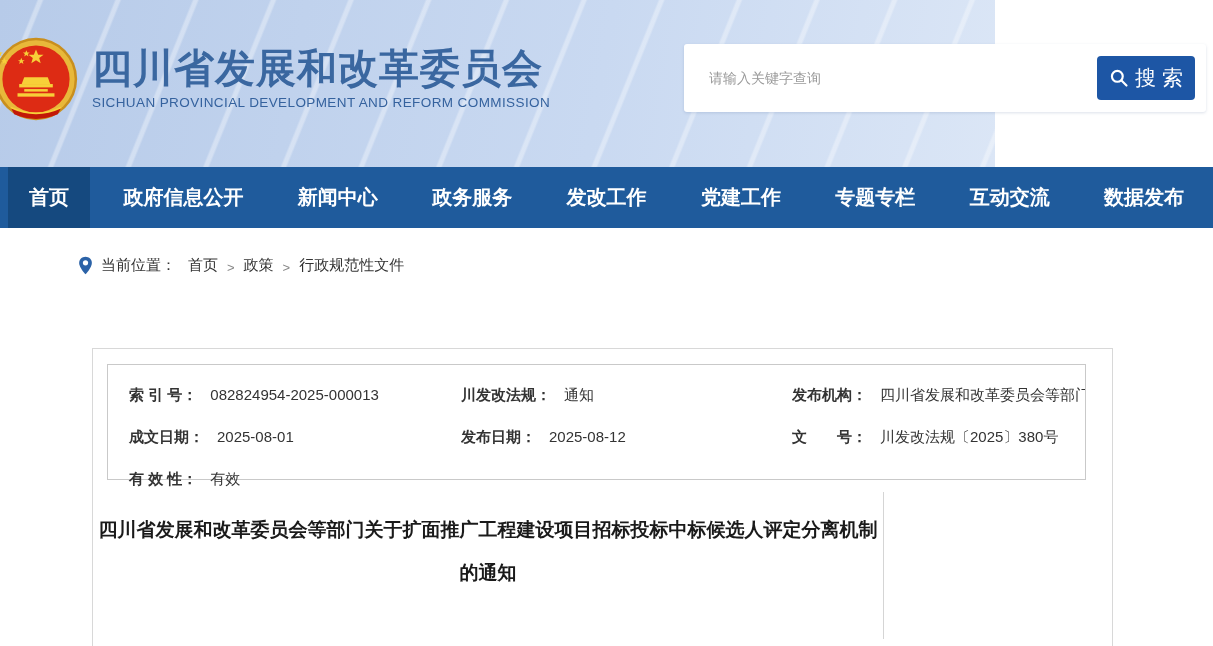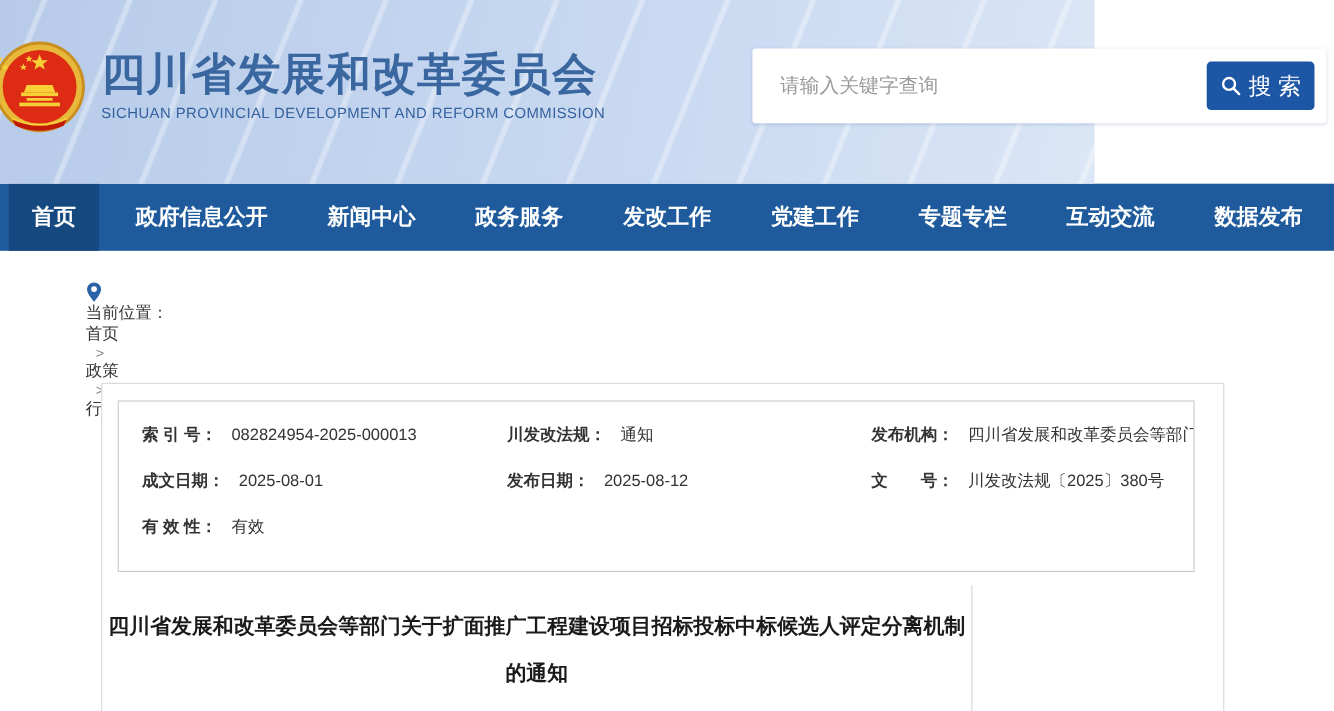--- a/index.html
+++ b/index.html
@@ -14,46 +14,46 @@
   }
   .brand { position:absolute; left:-6px; top:36px; display:flex; align-items:flex-start; text-decoration:none; cursor:pointer; }
   .emblem { width:84px; height:86px; flex:0 0 auto; }
   .titles { margin-left:14px; padding-top:10px; }
   .site-title { font-size:40px; font-weight:700; color:#3a67a0; letter-spacing:1px; line-height:44px; }
   .site-subtitle { margin-top:5px; font-size:13.5px; color:#35629e; letter-spacing:0.4px; }
 
   .searchbar { position:absolute; left:684px; top:44px; width:522px; height:68px;
     background:#fff; border-radius:3px; box-shadow:0 1px 3px rgba(60,90,140,0.18); }
   .search-input { position:absolute; left:0; top:0; width:400px; height:68px; border:0; outline:none;
-    padding:0 10px 0 25px; font-size:18px; color:#333; background:transparent;
+    padding:0 10px 0 25px; font-size:14px; color:#333; background:transparent;
     font-family:"Liberation Sans","DejaVu Sans",sans-serif; }
   .search-input::placeholder { color:#9a9a9a; }
   .search-btn { position:absolute; right:11px; top:12px; width:98px; height:44px; border:0;
     background:#1d56a5; border-radius:4px; color:#fff; font-size:21px; cursor:pointer;
     display:flex; align-items:center; justify-content:center; gap:6px;
     font-family:"Liberation Sans","DejaVu Sans",sans-serif; }
 
   
   .navbar { width:1213px; height:61px; background:#1f5b9c; display:flex;
     justify-content:space-between; align-items:stretch; padding:0 8px; }
   .nav-item { display:flex; align-items:center; padding:0 21px; color:#fff;
     font-size:20px; font-weight:700; cursor:pointer; white-space:nowrap; }
   .nav-item.active { background:#15497f; }
 
   
-  .breadcrumb { display:flex; align-items:flex-start; padding:28px 0 0 78px; font-size:15px; color:#333;flex-direction:column; }
+  .breadcrumb { display:flex; align-items:flex-end; padding:28px 0 0 78px; font-size:15px; color:#333; }
   .crumb-pin { width:15px; height:19px; margin-right:8px; }
   .crumb-label { font-weight:400; margin-right:12px; }
   .crumb-link { color:#333; text-decoration:none; cursor:pointer; }
   .crumb-sep { color:#888; font-size:13px; margin:0 9px; }
 
   
   .content-box { position:absolute; left:92px; top:348px; width:1021px; height:320px;
     background:#fff; border:1px solid #d8d8d8; }
-  .meta-table { margin:15px 26px 0 14px; height:156px; border:1px solid #c9c9c9;
+  .meta-table { margin:15px 26px 0 14px; height:116px; border:1px solid #c9c9c9;
     display:grid; grid-template-columns:353px 331px 1fr; grid-auto-rows:42px;
     align-items:center; padding-top:9px; }
   .meta-cell { font-size:15px; color:#333; white-space:nowrap; overflow:hidden; }
   .meta-cell.c1 { padding-left:21px; }
   .mlabel { font-weight:700; margin-right:13px; }
   .mvalue { font-weight:400; }
 
   .content-body { display:flex; height:calc(100% - 159px); }
   .article { flex:1; min-width:0; }
   .doc-title { width:782px; margin:28px auto 0; font-size:19px; font-weight:700;

